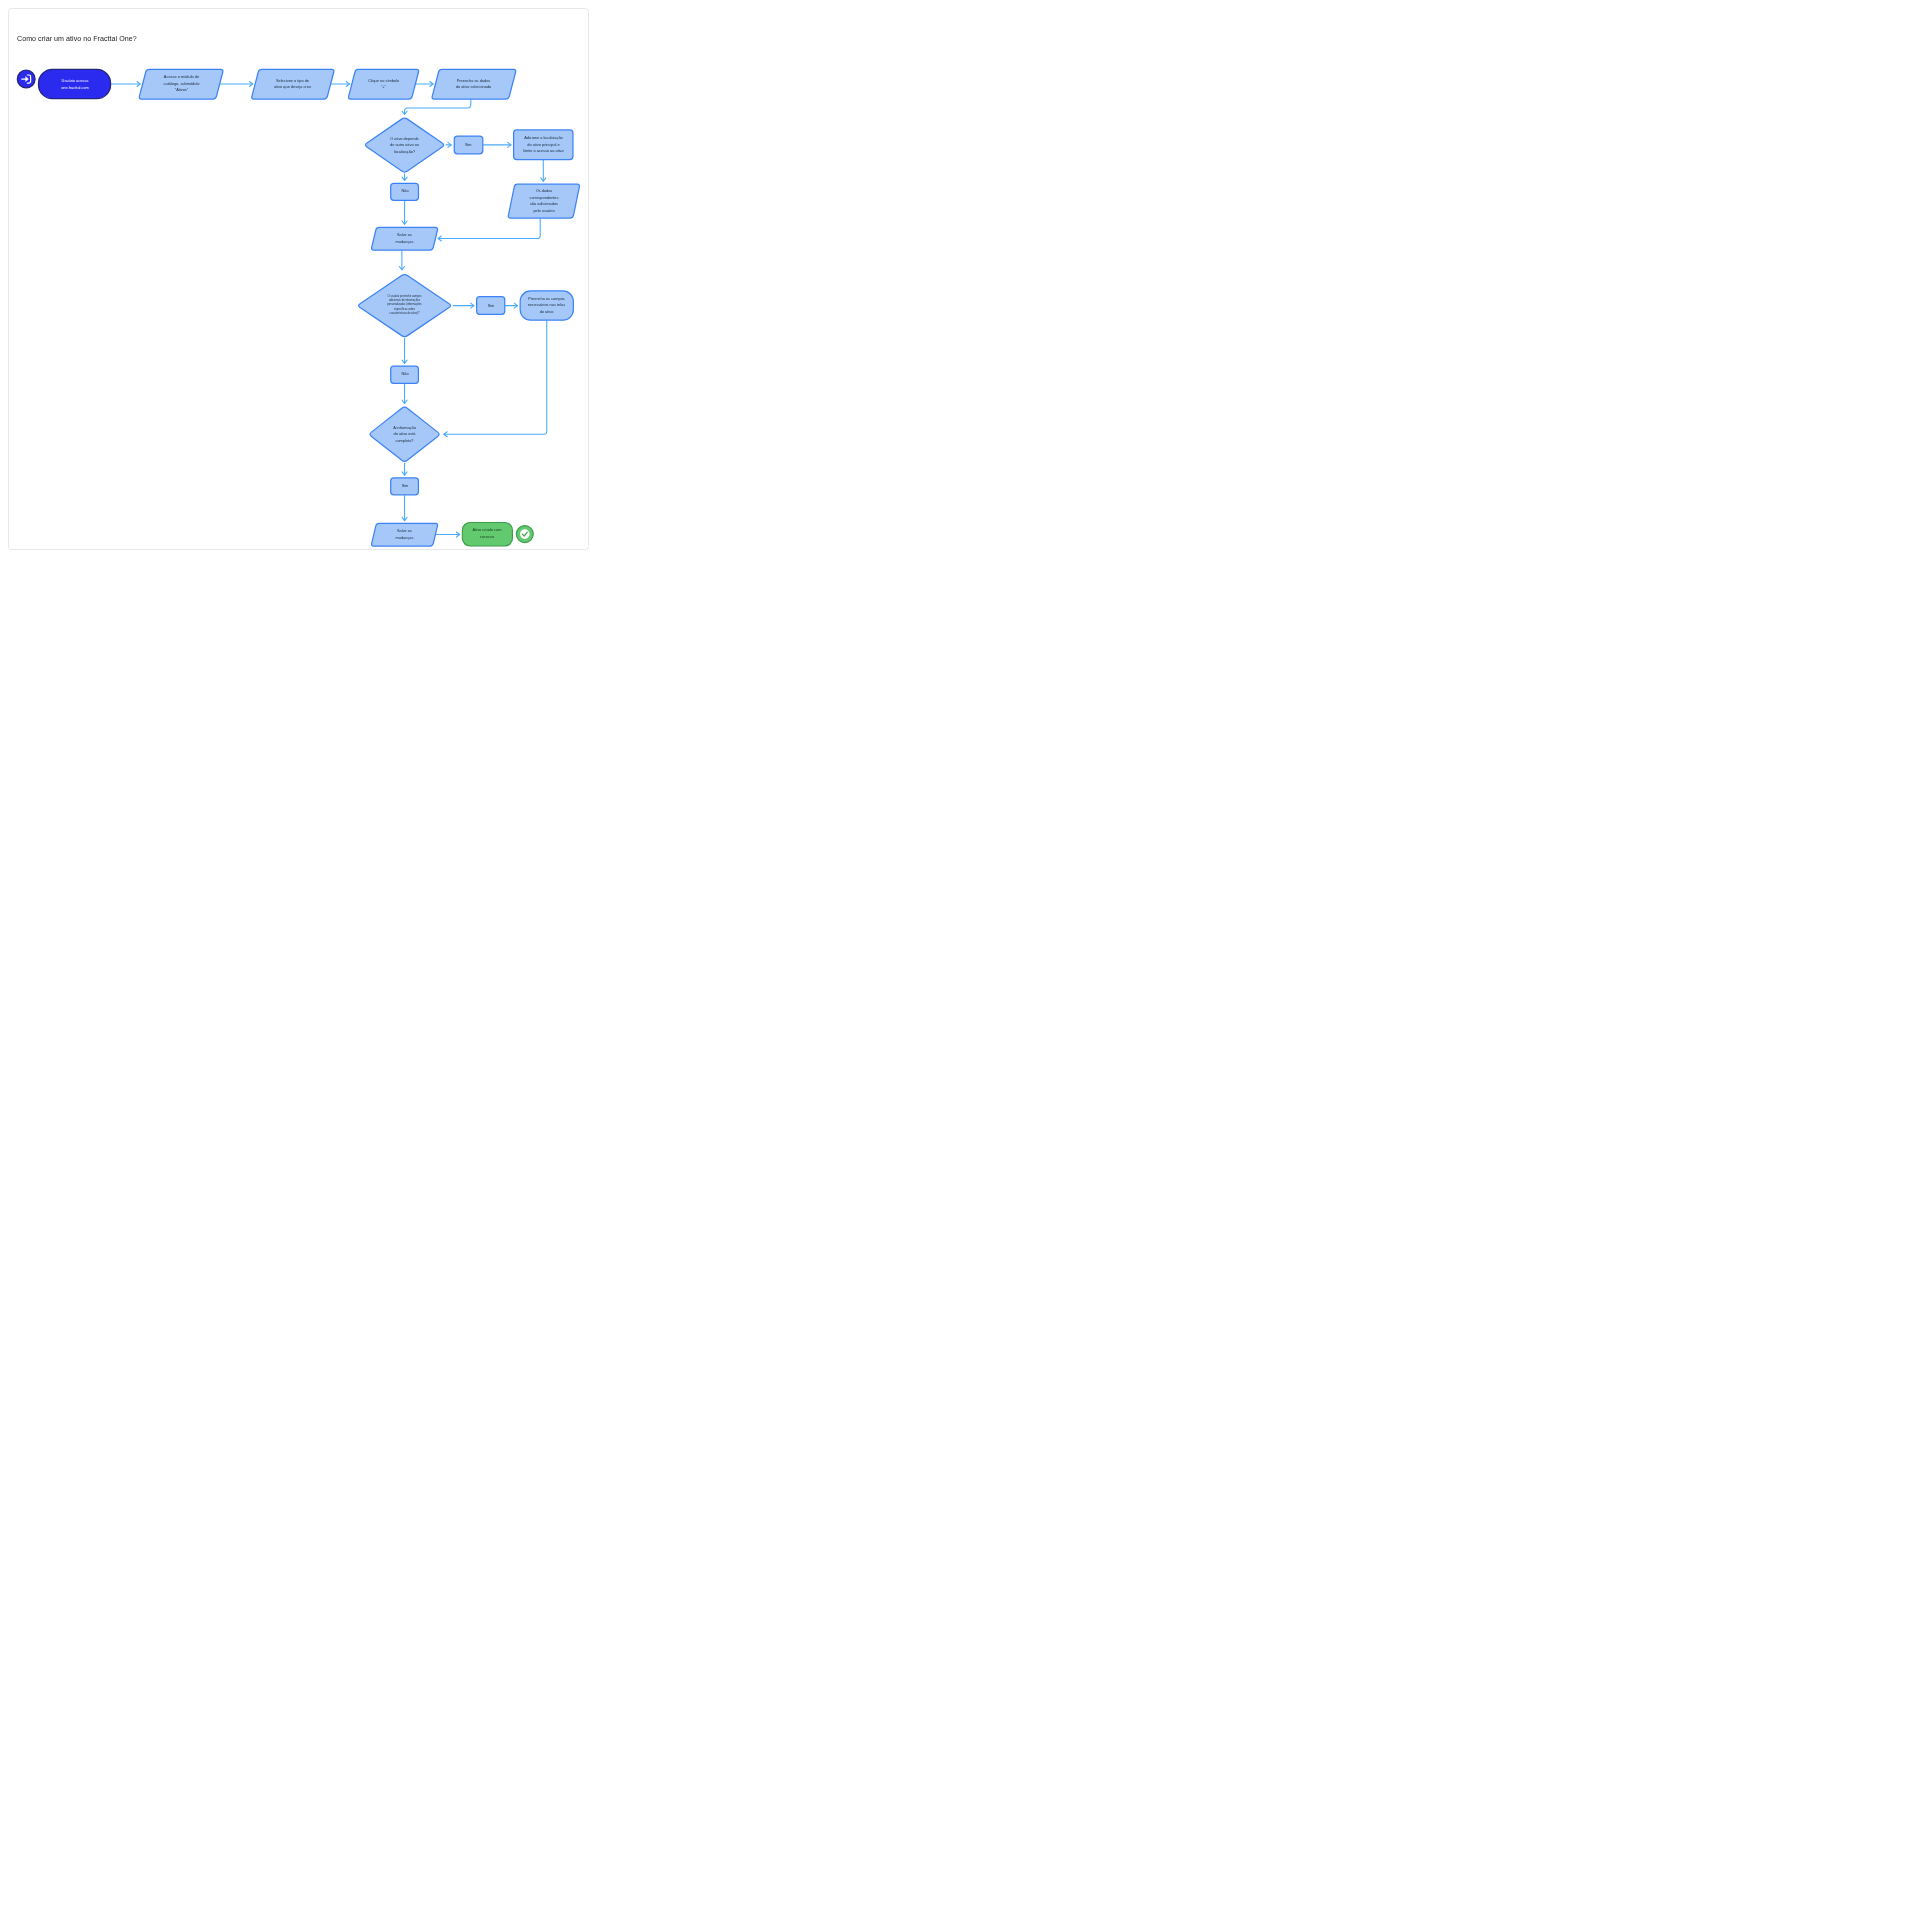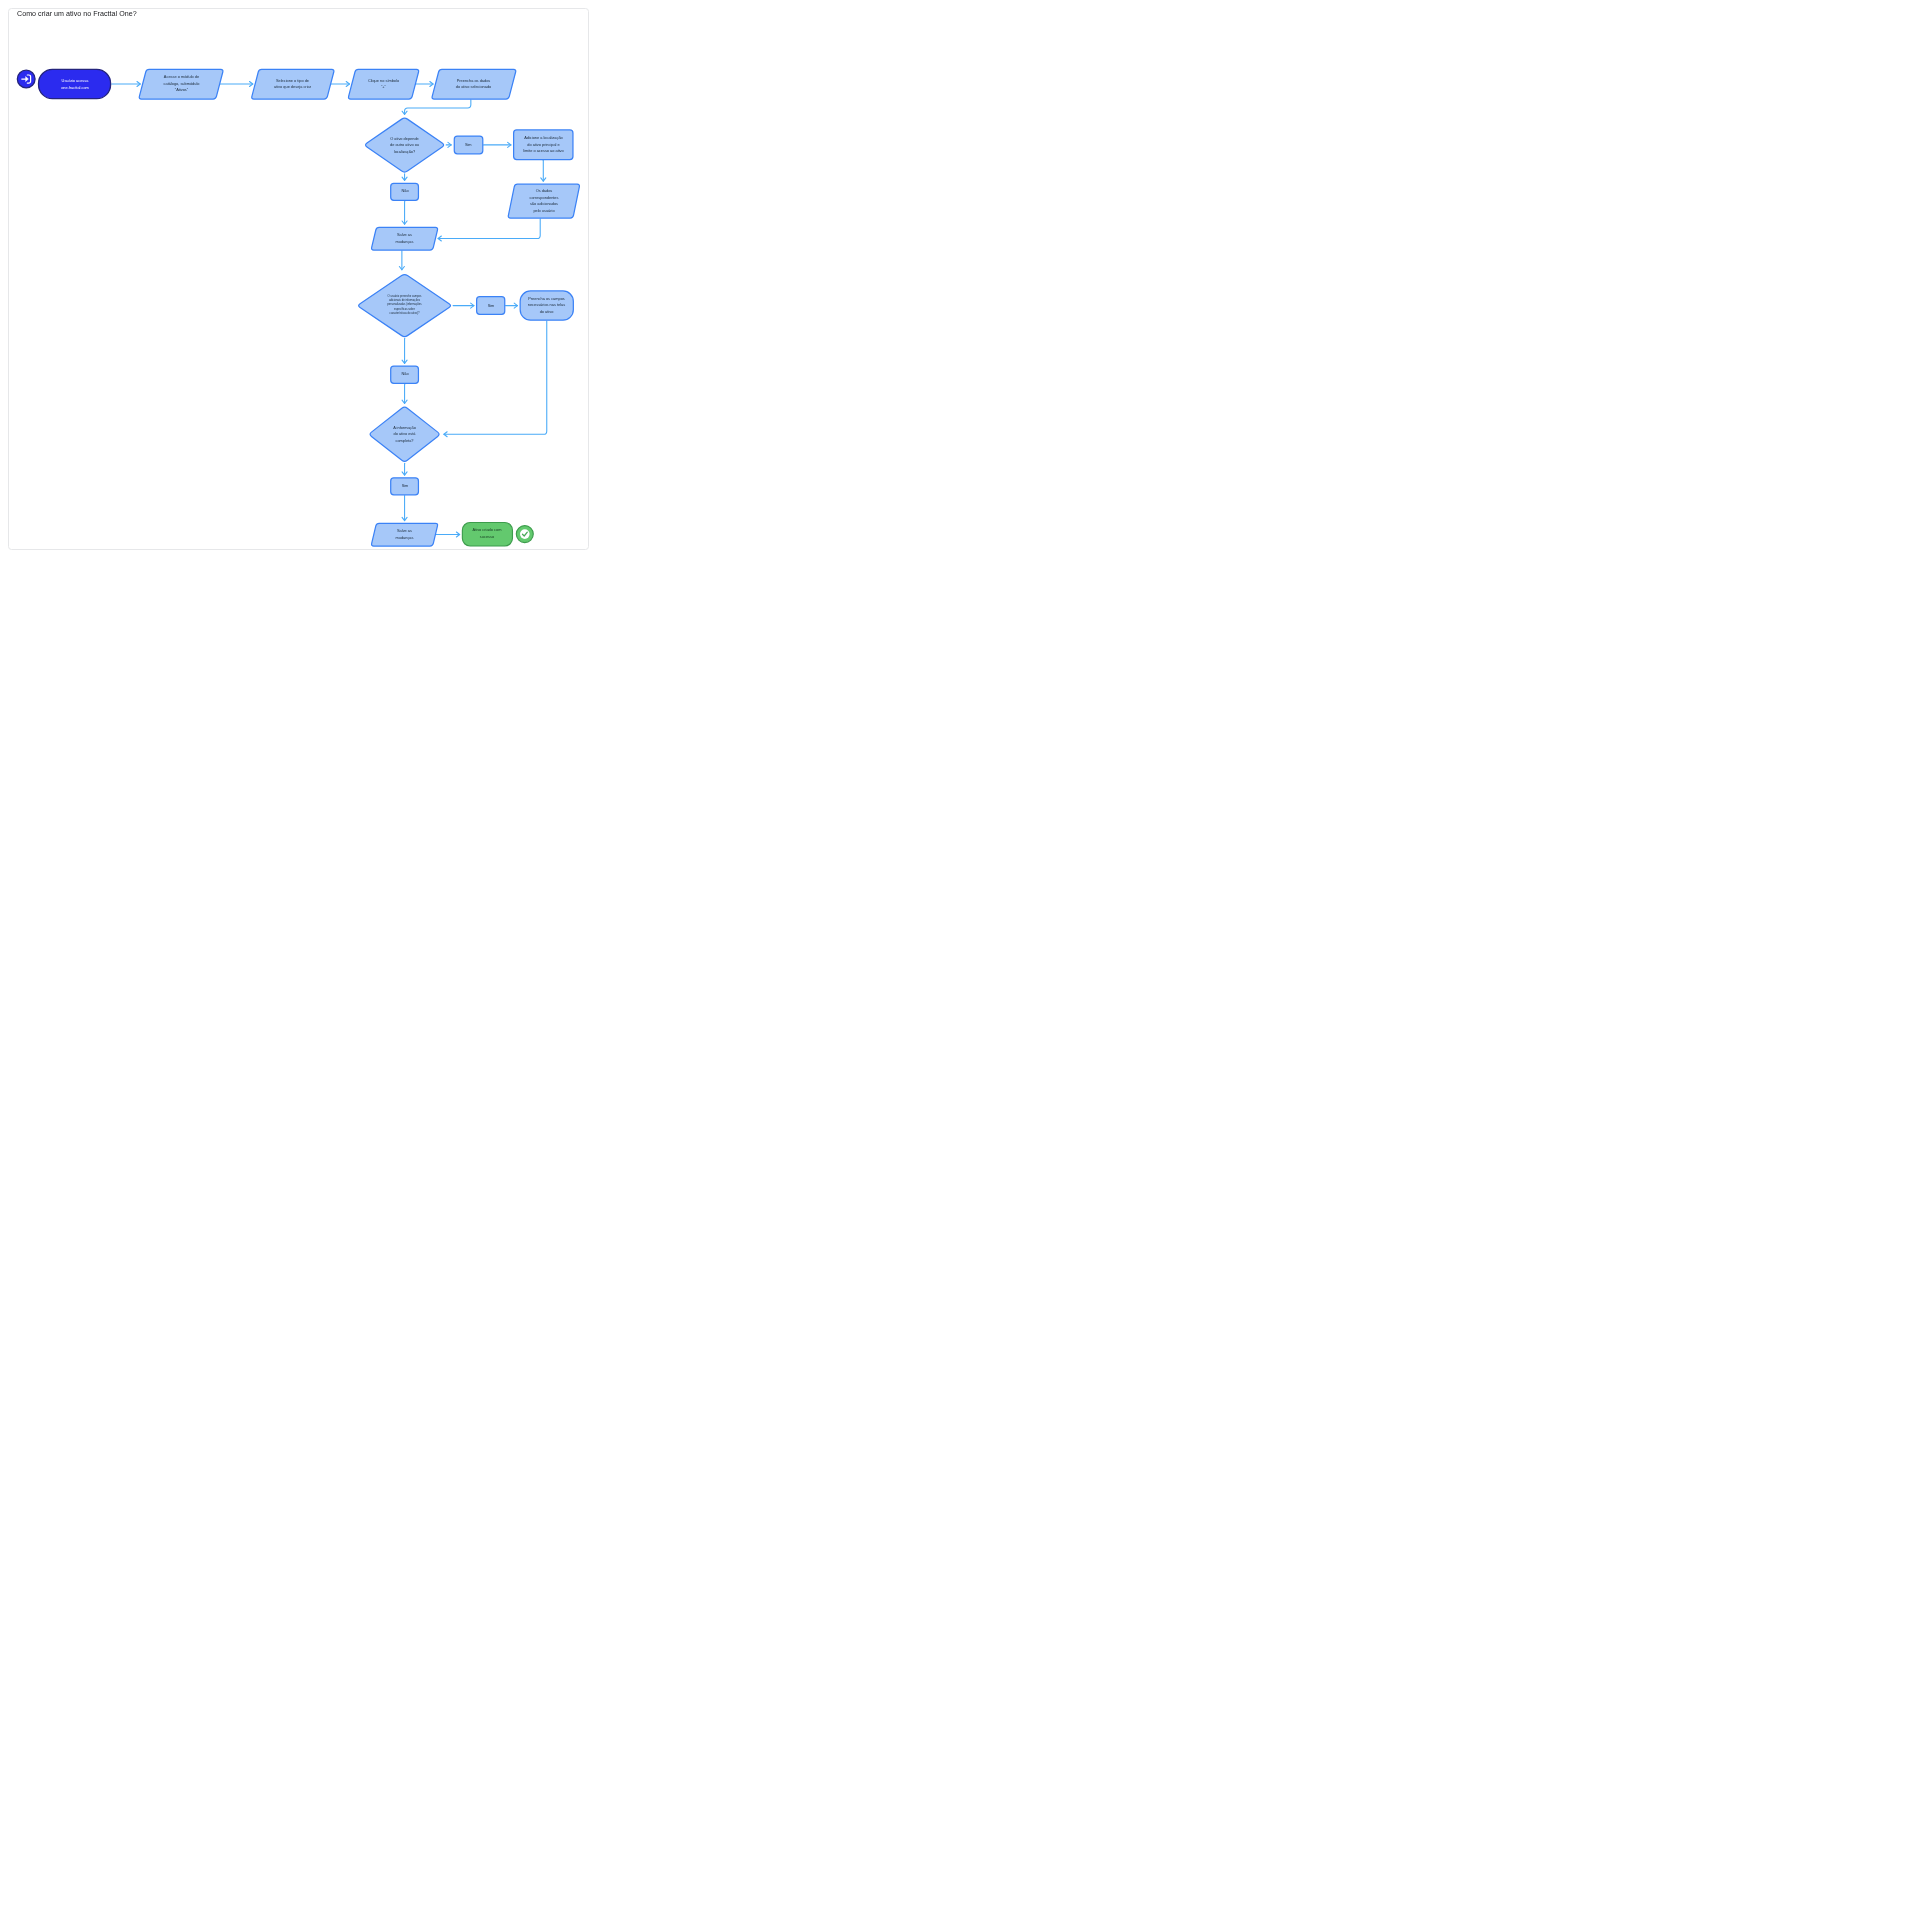--- a/index.html
+++ b/index.html
@@ -6,21 +6,21 @@
   body{
     width:598px;height:558px;position:relative;overflow:hidden;
     font-family:"Liberation Sans", sans-serif;
   }
   .card{
     position:absolute;left:8px;top:7.7px;width:581px;height:542px;
     background:#ffffff;border:0.6px solid #e6e7e9;border-radius:3.5px;
     box-sizing:border-box;
   }
   .title{
-    position:absolute;left:17px;top:10px;font-size:7.1px;font-weight:500;
+    position:absolute;left:17px;top:35px;font-size:7.1px;font-weight:500;
     color:#17181b;letter-spacing:0.04px;
   }
   svg.canvas{position:absolute;left:0;top:0;}
   .lbl{
     position:absolute;display:flex;align-items:center;justify-content:center;
     text-align:center;white-space:pre-line;color:#1c2b3a;
     font-size:3.9px;line-height:6.5px;pointer-events:none;
   }
   .lbl.white{color:#ffffff;line-height:7px;}
   .lbl.tiny{font-size:2.7px;line-height:4.2px;}

